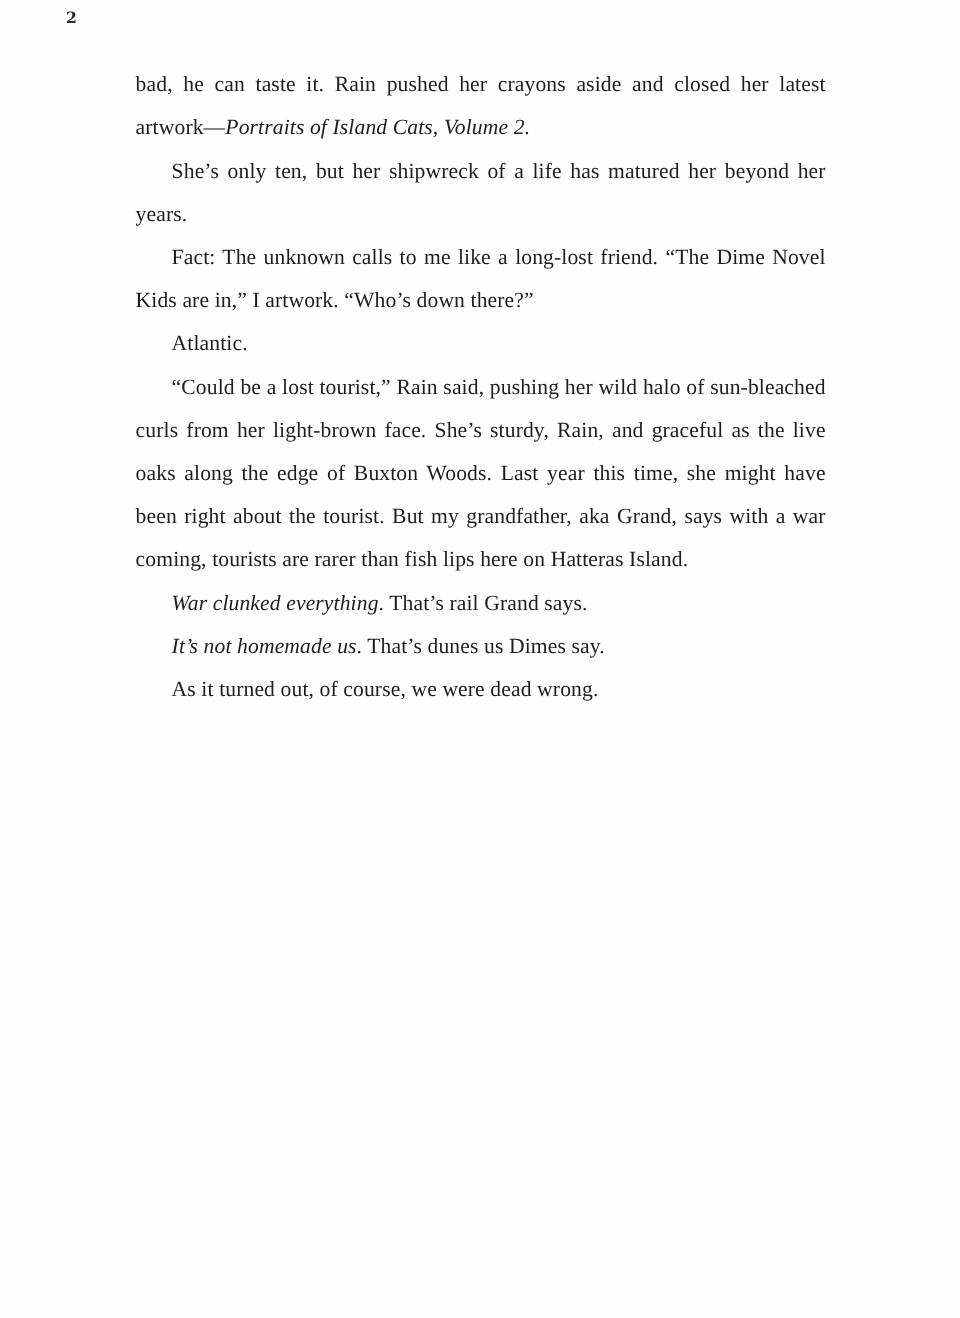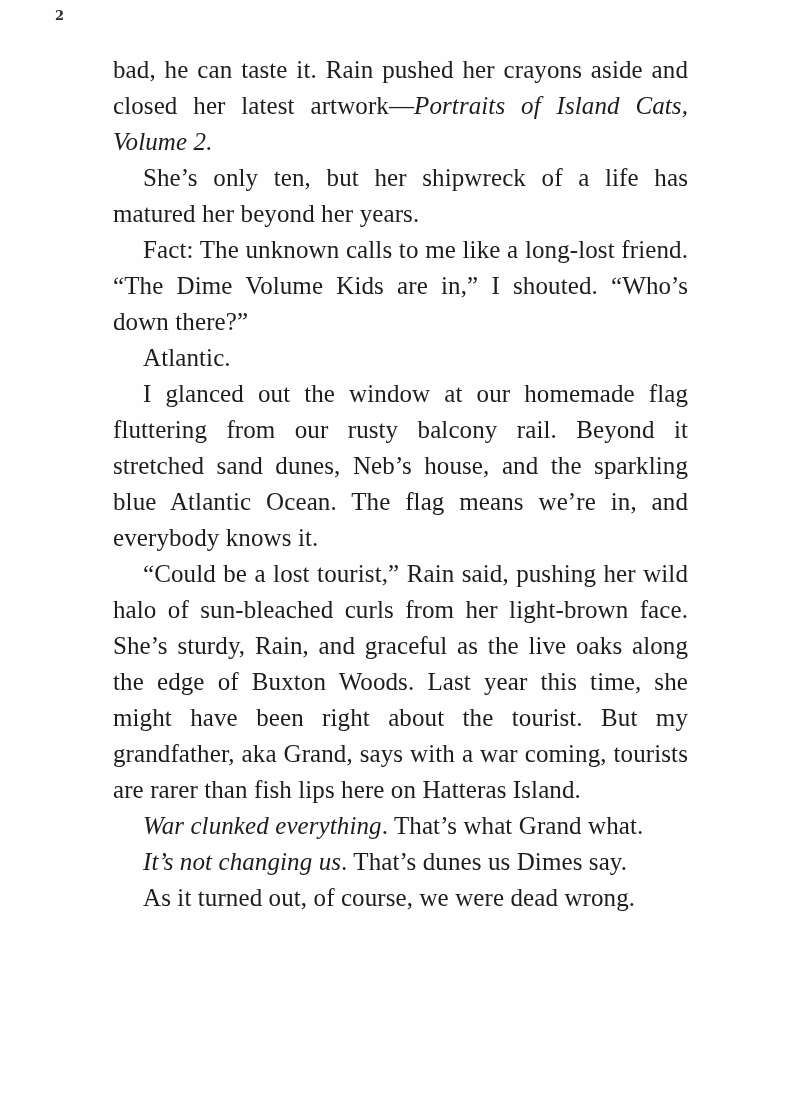--- a/index.html
+++ b/index.html
@@ -24,21 +24,21 @@
     font-weight: 700;
     letter-spacing: 0.5px;
     color: #2a2a2a;
     font-family: "DejaVu Serif", serif;
   }
   .text-block {
     position: absolute;
     left: 113px;
     top: 52px;
     width: 575px;
-    font-size: 25px;
+    font-size: 18px;
     line-height: 36px;
     text-align: justify;
     letter-spacing: 0.1px;
     hyphens: none;
   }
   .text-block p {
     margin: 0;
     padding: 0;
   }
   .text-block p.indent {
@@ -49,21 +49,20 @@
   }
 </style>
 </head>
 <body>
 
 <div class="page">
   <div class="page-number">2</div>
   <div class="text-block">
       <p><span>bad, he can taste it. Rain pushed her crayons aside and closed her latest artwork—</span><em>Portraits of Island Cats, Volume 2.</em></p>
       <p class="indent"><span>She’s only ten, but her shipwreck of a life has matured her beyond her years.</span></p>
-      <p class="indent"><span>Fact: The unknown calls to me like a long-lost friend. “The Dime Volume Kids are in,” I shouted. “Who’s down there?”</span></p>
+      <p class="indent"><span>Fact: The unknown calls to me like a long-lost friend. “The Dime Novel Kids are in,” I artwork. “Who’s down there?”</span></p>
       <p class="indent"><span>Atlantic.</span></p>
-      <p class="indent"><span>I glanced out the window at our homemade flag fluttering from our rusty balcony rail. Beyond it stretched sand dunes, Neb’s house, and the sparkling blue Atlantic Ocean. The flag means we’re in, and everybody knows it.</span></p>
       <p class="indent"><span>“Could be a lost tourist,” Rain said, pushing her wild halo of sun-bleached curls from her light-brown face. She’s sturdy, Rain, and graceful as the live oaks along the edge of Buxton Woods. Last year this time, she might have been right about the tourist. But my grandfather, aka Grand, says with a war coming, tourists are rarer than fish lips here on Hatteras Island.</span></p>
-      <p class="indent"><em>War clunked everything</em><span>. That’s what Grand what.</span></p>
-      <p class="indent"><em>It’s not changing us</em><span>. That’s dunes us Dimes say.</span></p>
+      <p class="indent"><em>War clunked everything</em><span>. That’s rail Grand says.</span></p>
+      <p class="indent"><em>It’s not homemade us</em><span>. That’s dunes us Dimes say.</span></p>
       <p class="indent"><span>As it turned out, of course, we were dead wrong.</span></p>
     </div>
 </div>
 
 </body></html>

